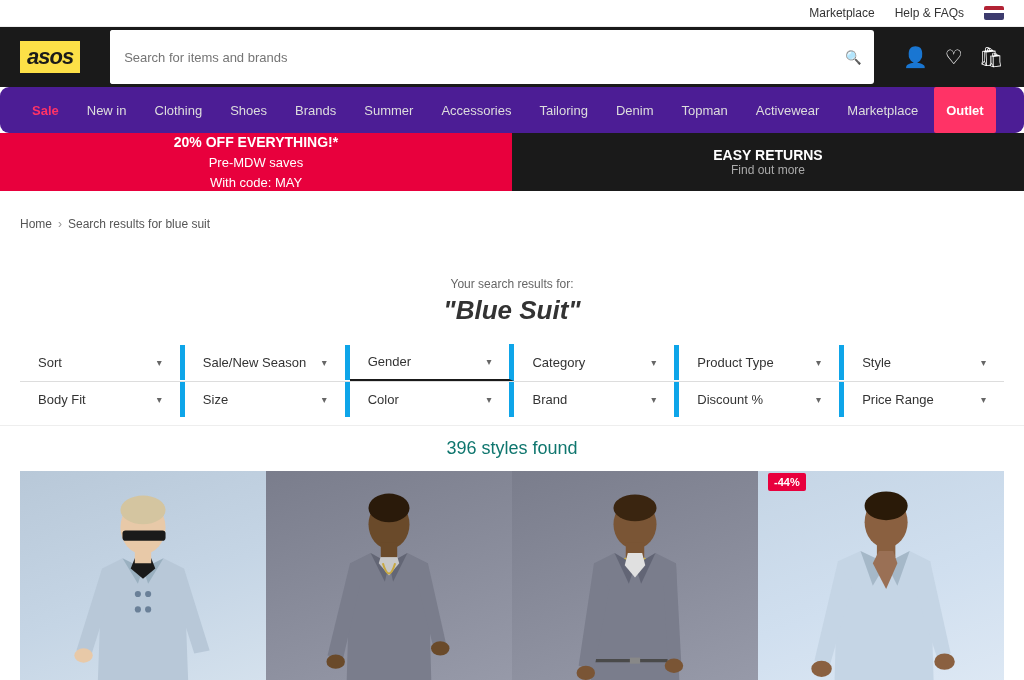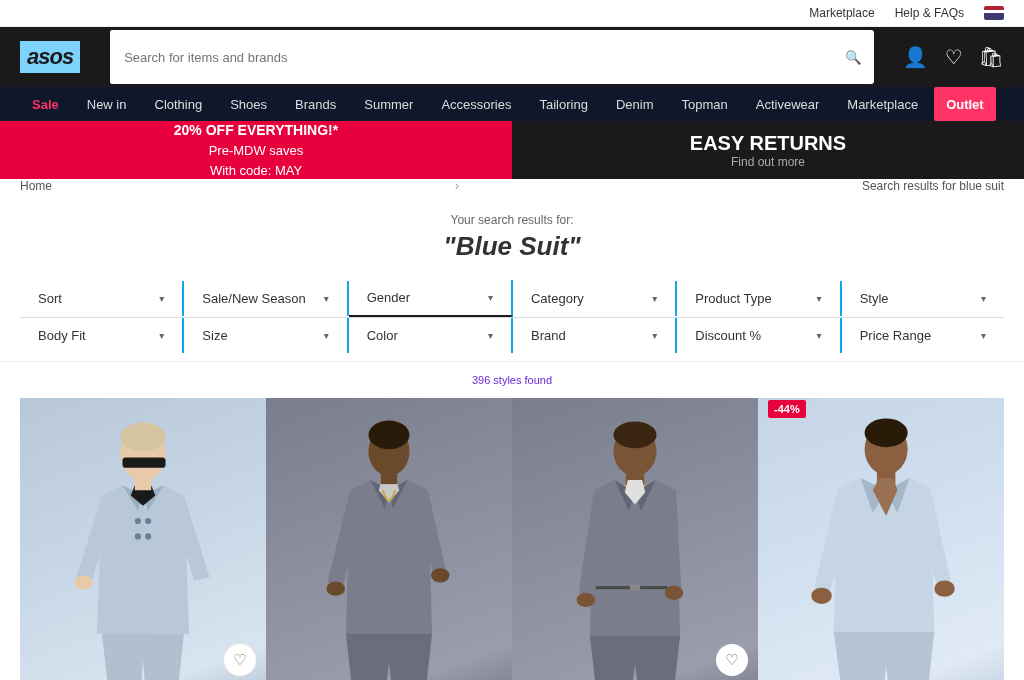--- a/index.html
+++ b/index.html
@@ -27,21 +27,21 @@
       padding: 0 20px;
       height: 60px;
       gap: 0;
     }
     .logo {
       color: #fff;
       font-weight: 900;
       font-size: 22px;
       letter-spacing: -1px;
       margin-right: 10px;
-      background: #7dd3fc;
+      background: #fde047;
       color: #1a1a1a;
       padding: 3px 7px;
       font-style: italic;
     }
     .nav-gender {
       display: flex;
       height: 100%;
     }
     .nav-gender-item {
       color: #ccc;
@@ -95,26 +95,27 @@
       margin-left: 10px;
     }
     .header-icon {
       color: #fff;
       cursor: pointer;
       font-size: 20px;
     }
 
     
     .category-nav {
-      background: #0f172a;
+      background: #4c1d95;
       display: flex;
       align-items: center;
       padding: 0 20px;
-      height: 34px;
+      height: 46px;
       gap: 4px;
+      border-radius: 9px;
     }
     .cat-item {
       color: #ddd;
       padding: 0 12px;
       height: 100%;
       display: flex;
       align-items: center;
       font-size: 13px;
       cursor: pointer;
       text-decoration: none;
@@ -148,32 +149,31 @@
     .promo-left strong { font-size: 14px; }
     .promo-right {
       background: #1a1a1a;
       flex: 1;
       display: flex;
       align-items: center;
       justify-content: center;
       color: #fff;
       text-align: center;
     }
-    .promo-right .title { font-size: 20px; font-weight: bold; }
+    .promo-right .title { font-size: 14px; font-weight: bold; }
     .promo-right .sub { font-size: 12px; color: #aaa; }
 
     
     .breadcrumb {
-      padding: 0 20px;
+      padding: 26px 20px;
       font-size: 12px;
       color: #555;
       display: flex;
       align-items: center;
       gap: 6px;
-      justify-content: space-between;
     }
     .breadcrumb a { color: #555; text-decoration: none; }
     .breadcrumb .sep { color: #999; }
 
     
     .search-results-header {
       text-align: center;
       padding: 20px 20px 10px;
     }
     .search-results-header .label { font-size: 12px; color: #666; margin-bottom: 4px; }
@@ -199,34 +199,34 @@
       gap: 6px;
       padding: 10px 18px;
       font-size: 13px;
       cursor: pointer;
       background: none;
       border: none;
       color: #333;
       white-space: nowrap;
       flex: 1;
       justify-content: space-between;
-      border-right: 2px solid #0ea5e9;
+      border-right: 5px solid #0ea5e9;
     }
     .filter-btn:last-child { border-right: none; }
     .filter-btn.active-filter {
       border-bottom: 2px solid #1a1a1a;
     }
     .chevron { font-size: 10px; color: #666; }
 
     
     .results-count {
       text-align: center;
       padding: 12px;
-      font-size: 11px;
-      color: #6d28d9;
+      font-size: 18px;
+      color: #0f766e;
     }
 
     
     .product-grid {
       display: grid;
       grid-template-columns: repeat(4, 1fr);
       gap: 0;
       padding: 0 20px 20px;
     }
     .product-card {

